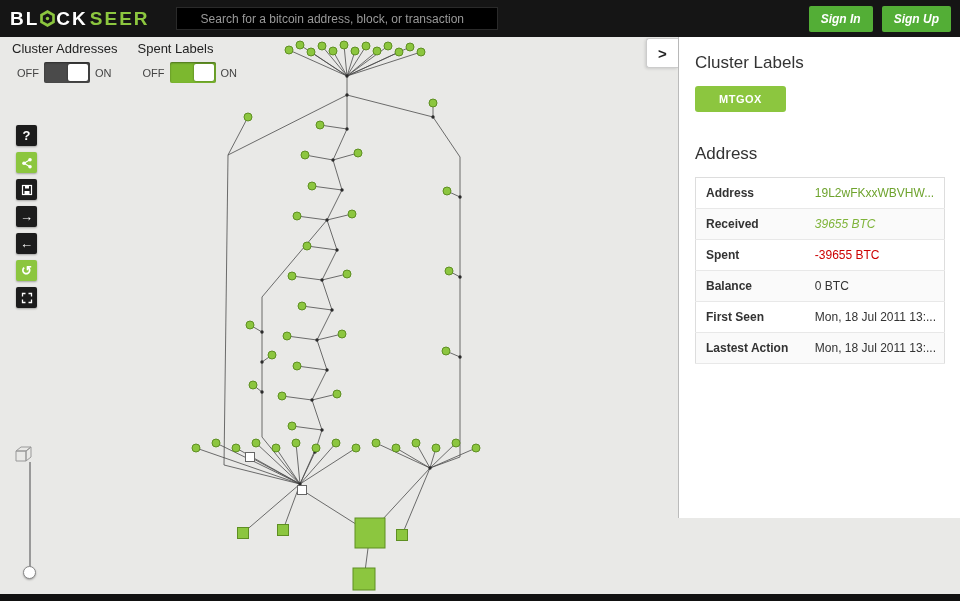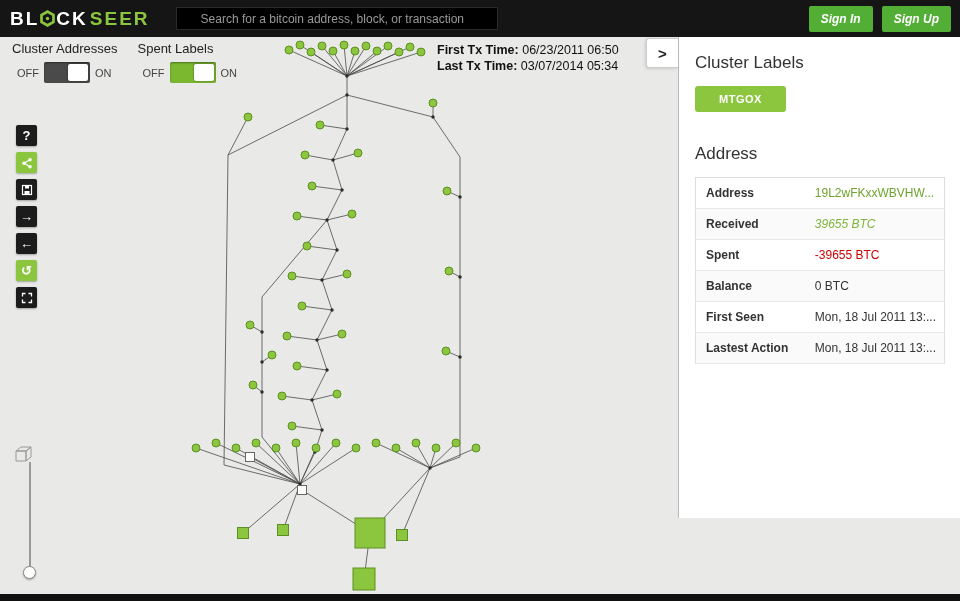--- a/index.html
+++ b/index.html
@@ -300,30 +300,20 @@
         <div class="toggle-row">
           <span class="state-label">OFF</span>
           <div class="toggle on">
               <div class="knob"></div>
             </div>
           <span class="state-label">ON</span>
         </div>
       </div>
     </div>
 
-    <div class="tx-times">
-      <div>
-        <b>First Tx Time:</b>
-        <span>06/23/2011 06:50</span>
-      </div>
-      <div>
-        <b>Last Tx Time:</b>
-        <span>03/07/2014 05:34</span>
-      </div>
-    </div>
 
     <div class="side-toolbar">
       <button class="tool-btn">?</button>
       <button class="tool-btn green">
         <svg width="12" height="12" viewBox="0 0 12 12">
           <line x1="3" y1="6.3" x2="9" y2="2.7" stroke="#fff" stroke-width="1.1"></line>
           <line x1="3" y1="6.3" x2="9" y2="9.7" stroke="#fff" stroke-width="1.1"></line>
           <circle cx="3" cy="6.3" r="1.8" fill="#fff"></circle>
           <circle cx="9" cy="2.7" r="1.8" fill="#fff"></circle>
           <circle cx="9" cy="9.7" r="1.8" fill="#fff"></circle>

